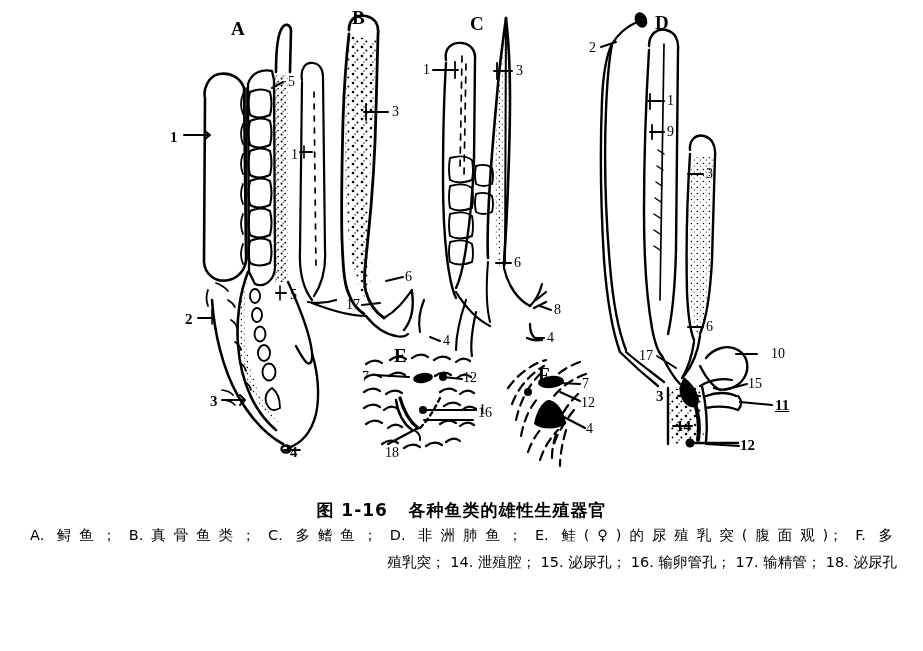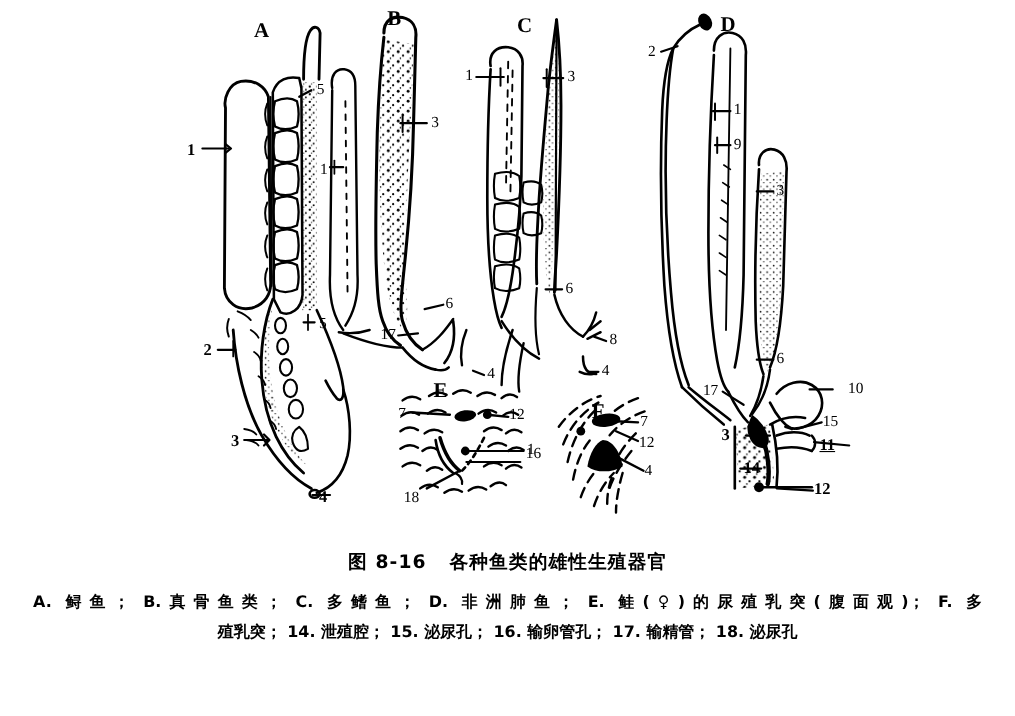--- a/index.html
+++ b/index.html
@@ -69,36 +69,35 @@
     text-align: center;
     font-family: "DejaVu Sans", sans-serif;
     font-weight: bold;
     font-size: 17px;
     letter-spacing: 1px;
     margin-top: 7px;
     white-space: pre;
   }
 
   #legend {
-    margin-top: 13px;
     padding: 0 26px;
     font-family: "DejaVu Sans", sans-serif;
-    font-weight: bold;
+    font-weight: normal;
     font-size: 14.5px;
     line-height: 27px;
     color: #000;
   }
   .legend-line {
     display: block;
     white-space: nowrap;
   }
   .legend-line.l1 { text-align: justify; text-align-last: justify; padding: 0 4px; }
   .legend-line.l2 { text-align: justify; text-align-last: justify; padding: 0 2px; }
   .legend-line.l3 { text-align: justify; text-align-last: justify; padding: 0 2px; }
-  .legend-line.l4 { text-align: center; }
+  .legend-line.l4 { text-align: right; }
 </style>
 </head>
 <body>
 
 <div id="figure-area">
 
   <svg id="figure-svg" viewBox="0 0 923 490">
     <defs>
       <pattern id="stipple" width="7" height="7" patternUnits="userSpaceOnUse">
         <circle cx="1.6" cy="1.6" r="1.05" fill="#000"></circle>
@@ -467,35 +466,35 @@
 
   <div class="callout" style="left:589px; top:41px;">2</div>
   <div class="callout" style="left:667px; top:94px;">1</div>
   <div class="callout" style="left:667px; top:125px;">9</div>
   <div class="callout" style="left:706px; top:167px;">3</div>
   <div class="callout" style="left:706px; top:320px;">6</div>
   <div class="callout" style="left:639px; top:349px;">17</div>
   <div class="callout" style="left:759px; top:347px;margin-left:12px;">10</div>
   <div class="callout" style="left:748px; top:377px;">15</div>
   <div class="callout bold" style="left:656px; top:389px;">3</div>
-  <div class="callout bold" style="left:745px; top:398px;text-decoration:underline;">11</div>
+  <div class="callout bold" style="left:775px; top:398px;text-decoration:underline;">11</div>
   <div class="callout bold" style="left:652px; top:419px;margin-left:24px;">14</div>
   <div class="callout bold" style="left:740px; top:438px;">12</div>
 
   <div class="callout" style="left:362px; top:370px;">7</div>
   <div class="callout" style="left:463px; top:371px;">12</div>
   <div class="callout" style="left:479px; top:403px;">1</div>
   <div class="callout" style="left:478px; top:406px;">16</div>
-  <div class="callout" style="left:367px; top:446px;">18</div>
+  <div class="callout" style="left:385px; top:446px;">18</div>
 
   <div class="callout" style="left:582px; top:377px;">7</div>
   <div class="callout" style="left:581px; top:396px;">12</div>
   <div class="callout" style="left:586px; top:422px;">4</div>
 
 </div>
 
 <div id="caption-block">
-  <div id="fig-title">图 8-16   各种鱼类的雄性生殖器官</div>
+  <div id="fig-title">图 1-16   各种鱼类的雄性生殖器官</div>
   <div id="legend">
     <span class="legend-line l1">A. 鲟鱼；  B.真骨鱼类；  C. 多鳍鱼；  D. 非洲肺鱼；  E. 鲑(♀)的尿殖乳突(腹面观)；  F. 多</span>
     <span class="legend-line l4">殖乳突；  14. 泄殖腔；  15. 泌尿孔；  16. 输卵管孔；  17. 输精管；  18. 泌尿孔</span>
   </div>
 </div>
 
 </body></html>

